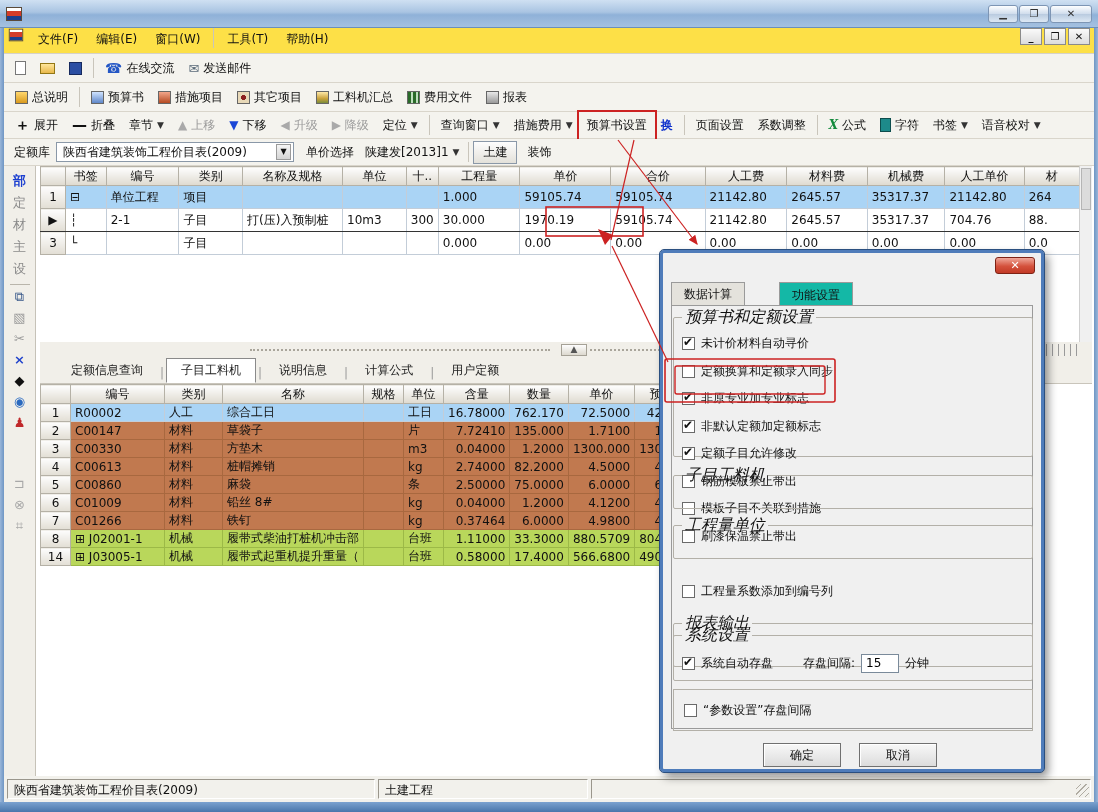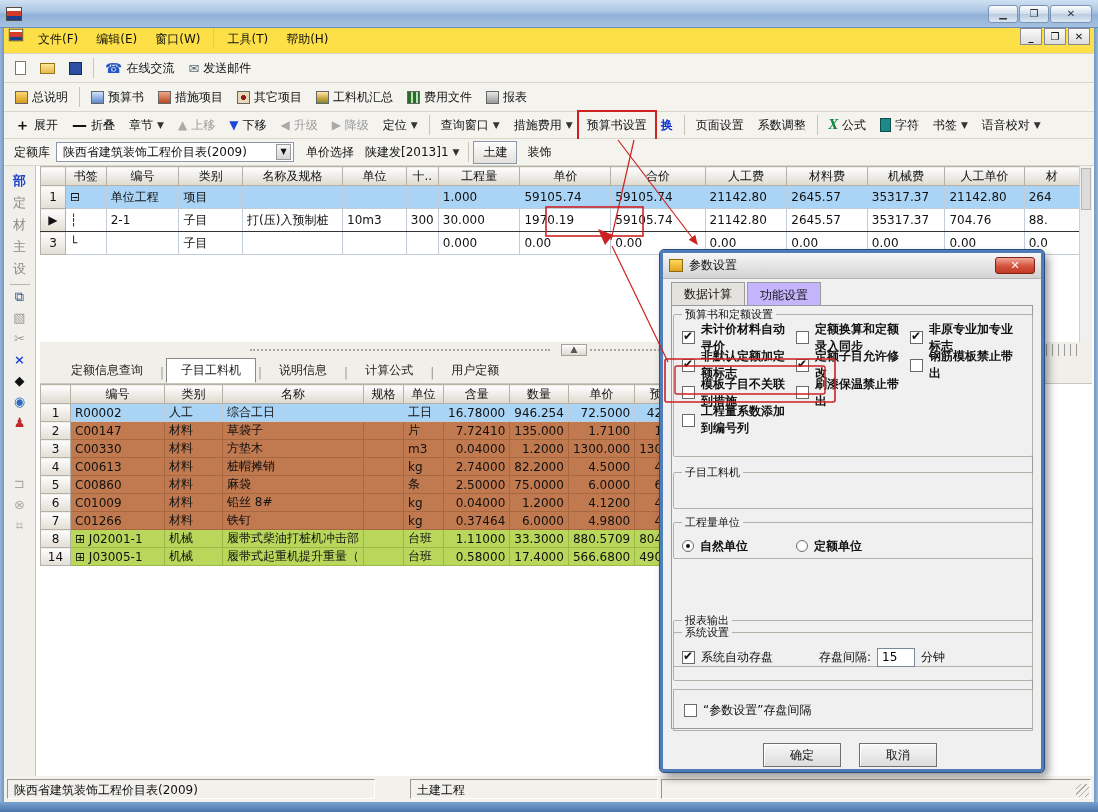--- a/index.html
+++ b/index.html
@@ -119,45 +119,45 @@
   .dtab-sep { color:#9a9a9a; padding-bottom:3px; }
 
   #grid-bottom { position:absolute; left:4px; top:218px; width:1040px; height:184px; overflow:hidden; }
   #grid-bottom td { height:17px; }
   #grid-bottom td:nth-child(n+7):nth-child(-n+10) { text-align:right; }
 
   
   #statusbar { position:absolute; left:4px; right:4px; top:776px; height:26px; background:#f2f1ec;
     display:flex; align-items:center; gap:3px; padding:0 3px; z-index:6; }
   .sb-panel { height:20px; border:1px solid; border-color:#9a968c #fff #fff #9a968c; background:#f2f1ec; padding:2px 6px; }
-  .sb1 { width:368px; } .sb2 { width:248px;margin-left:32px; } .sb3 { flex:1; position:relative; }
+  .sb1 { width:368px; } .sb2 { width:210px; } .sb3 { flex:1; position:relative; }
   .grip { position:absolute; right:1px; bottom:1px; width:13px; height:13px;
     background:repeating-linear-gradient(135deg,transparent 0 3px,#b0aca2 3px 4px); }
 
   
   #dialog { position:absolute; left:660px; top:250px; width:384px; height:522px; background:#f0f0f0;
     border:3px solid #4f7cba; outline:1px solid #2a4f80; border-radius:4px; box-shadow:4px 5px 10px rgba(0,0,0,.45); z-index:40; }
   #dlg-title { position:absolute; left:0; right:0; top:0; height:26px; background:linear-gradient(#f7f7f7,#d2d2d2);
     border-bottom:1px solid #b5b5b5; display:flex; align-items:center; padding:0 6px; }
   .dlg-ico { width:14px; height:13px; background:linear-gradient(#ffd85e,#e0a21d); border:1px solid #8a6a10; margin-right:6px; }
   #dlg-close { position:absolute; right:6px; top:4px; width:40px; height:17px; border-radius:3px;
     background:linear-gradient(#f0a89a,#d4513c 55%,#c23a26); border:1px solid #7e2214; color:#fff;
     text-align:center; line-height:15px; font-size:11px; font-weight:bold; }
   #dlg-tabs { position:absolute; left:8px; top:30px; height:23px; display:flex; align-items:flex-end; }
   .dlg-tab { padding:3px 12px; border:1px solid #9a9a9a; border-bottom:none; background:#e4e2dc; margin-right:2px; }
-  .dlg-tab.active { background:#c4b5fd; position:relative; top:1px; padding-top:4px; }
+  .dlg-tab.active { background:#14b8a6; position:relative; top:1px; padding-top:4px;margin-left:32px; }
   #dlg-page { position:absolute; left:8px; right:8px; top:52px; bottom:40px; border:1px solid #9a9a9a; background:#f0f0f0; }
 
   fieldset { position:absolute; left:10px; width:360px; border:1px solid #b3b0a8; border-radius:2px; padding:2px 8px 0; }
-  legend { padding:0 3px; font-size:11px; }
+  legend { padding:0 3px; font-size:16px;font-style:italic; }
   #fs1 { top:54px; height:150px; } #fs2 { top:212px; height:44px; } #fs3 { top:262px; height:44px; }
   #fs4 { top:312px; height:54px;margin-top:48px; } #fs5 { top:372px; height:56px; } 
   #box6 { position:absolute; left:10px; top:436px; width:360px; height:42px; border:1px solid #b3b0a8;
     display:flex; align-items:center; padding:0 10px; }
-  .grid2 { display:grid; grid-template-columns:1fr 1fr 1fr; grid-auto-rows:28px; align-items:center;font-weight:bold; }
+  .grid2 { display:grid; grid-template-columns:1fr; grid-auto-rows:28px; align-items:center; }
   #fs1 .grid2 { grid-auto-rows:27.5px; }
   .cb, .rb { display:flex; align-items:center; gap:6px; }
   .cbox { width:13px; height:13px; background:#fff; border:1px solid #6a6a6a; position:relative; flex:0 0 13px; }
   .cb.on .cbox::after { content:"✔"; position:absolute; left:0px; top:-3px; font-size:12px; color:#111; }
   .rbox { width:12px; height:12px; background:#fff; border:1px solid #6a6a6a; border-radius:50%; position:relative; flex:0 0 12px; }
   .rb.on .rbox::after { content:""; position:absolute; left:3px; top:3px; width:4px; height:4px; border-radius:50%; background:#111; }
   .dlg-row { display:flex; align-items:center; height:30px; gap:6px; }
   .interval-input { width:38px; height:19px; border:1px solid #7a8a9a; padding:1px 4px; font-size:12px; font-family:"DejaVu Sans",sans-serif; }
   .dlg-btn { position:absolute; width:78px; height:24px; border:1px solid #707070; background:linear-gradient(#f8f8f8,#dcdcdc);
     text-align:center; line-height:22px; box-shadow:1px 1px 0 #fff inset; }
@@ -508,21 +508,21 @@
             </thead>
             <tbody>
               <tr class="sel">
                 <td class="rn">1</td>
                 <td>R00002</td>
                 <td>人工</td>
                 <td>综合工日</td>
                 <td></td>
                 <td>工日</td>
                 <td>16.78000</td>
-                <td>946.254</td>
+                <td>762.170</td>
                 <td>72.5000</td>
                 <td>42.0000</td>
                 <td>2</td>
               </tr>
               <tr class="mat">
                 <td class="rn">2</td>
                 <td>C00147</td>
                 <td>材料</td>
                 <td>草袋子</td>
                 <td></td>
@@ -630,24 +630,20 @@
     </div>
   </div>
 
   <div id="statusbar">
     <span class="sb-panel sb1">陕西省建筑装饰工程价目表(2009)</span>
     <span class="sb-panel sb2">土建工程</span>
     <span class="sb-panel sb3"><span></span><span class="grip"></span></span>
   </div>
 
   <div id="dialog">
-    <div id="dlg-title">
-      <span class="dlg-ico"></span>
-      <span>参数设置</span>
-    </div>
     <div id="dlg-close">✕</div>
 
     <div id="dlg-tabs">
       <span class="dlg-tab">数据计算</span>
       <span class="dlg-tab active">功能设置</span>
     </div>
     <div id="dlg-page"></div>
 
     <fieldset id="fs1">
       <legend>预算书和定额设置</legend>
@@ -691,44 +687,34 @@
           </span>
       </div>
     </fieldset>
 
     <fieldset id="fs2">
       <legend>子目工料机</legend>
     </fieldset>
 
     <fieldset id="fs3">
       <legend>工程量单位</legend>
-      <div class="grid2">
-        <span class="rb on">
-            <span class="rbox"></span>
-            <span>自然单位</span>
-          </span>
-        <span class="rb">
-            <span class="rbox"></span>
-            <span>定额单位</span>
-          </span>
-      </div>
     </fieldset>
 
     <fieldset id="fs4">
       <legend>报表输出</legend>
     </fieldset>
 
     <fieldset id="fs5">
       <legend>系统设置</legend>
       <div class="dlg-row">
         <span class="cb on">
             <span class="cbox"></span>
             <span>系统自动存盘</span>
           </span>
-        <span style="margin-left:40px">存盘间隔:</span>
+        <span style="margin-left:24px">存盘间隔:</span>
         <input class="interval-input" value="15" style="">
         <span>分钟</span>
       </div>
     </fieldset>
 
     <div id="box6">
       <span class="cb">
           <span class="cbox"></span>
           <span>“参数设置”存盘间隔</span>
         </span>

